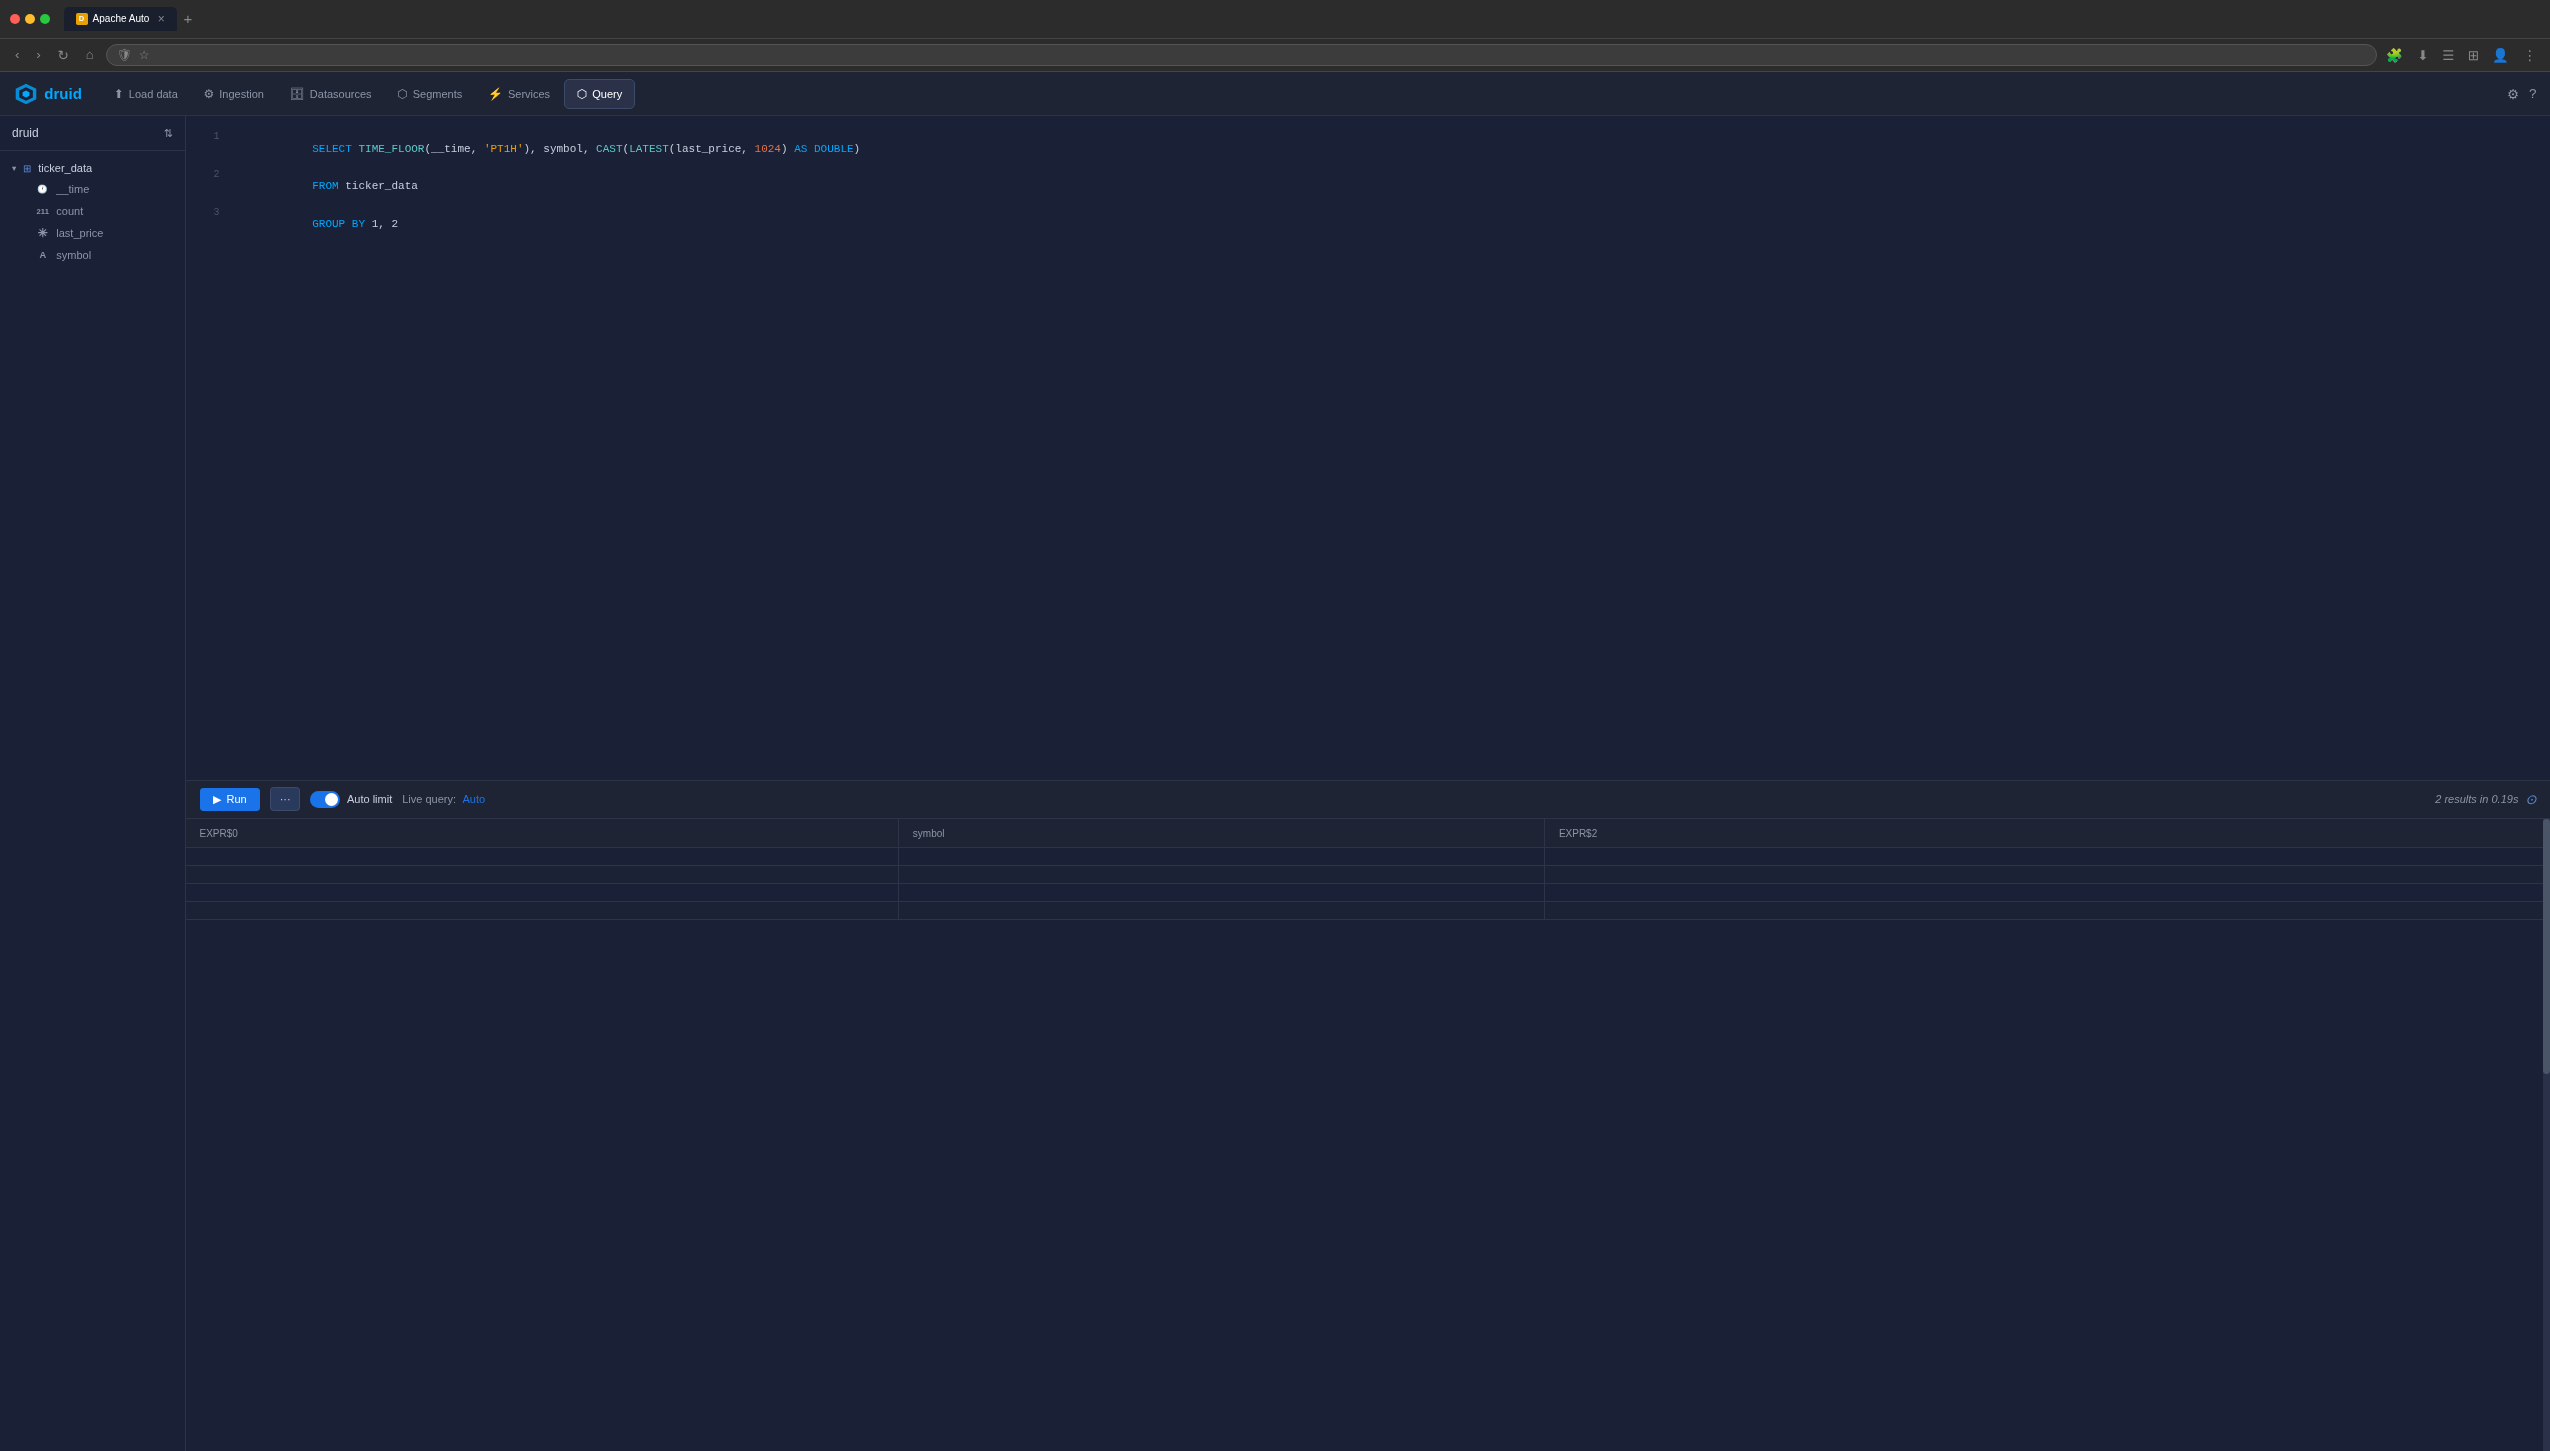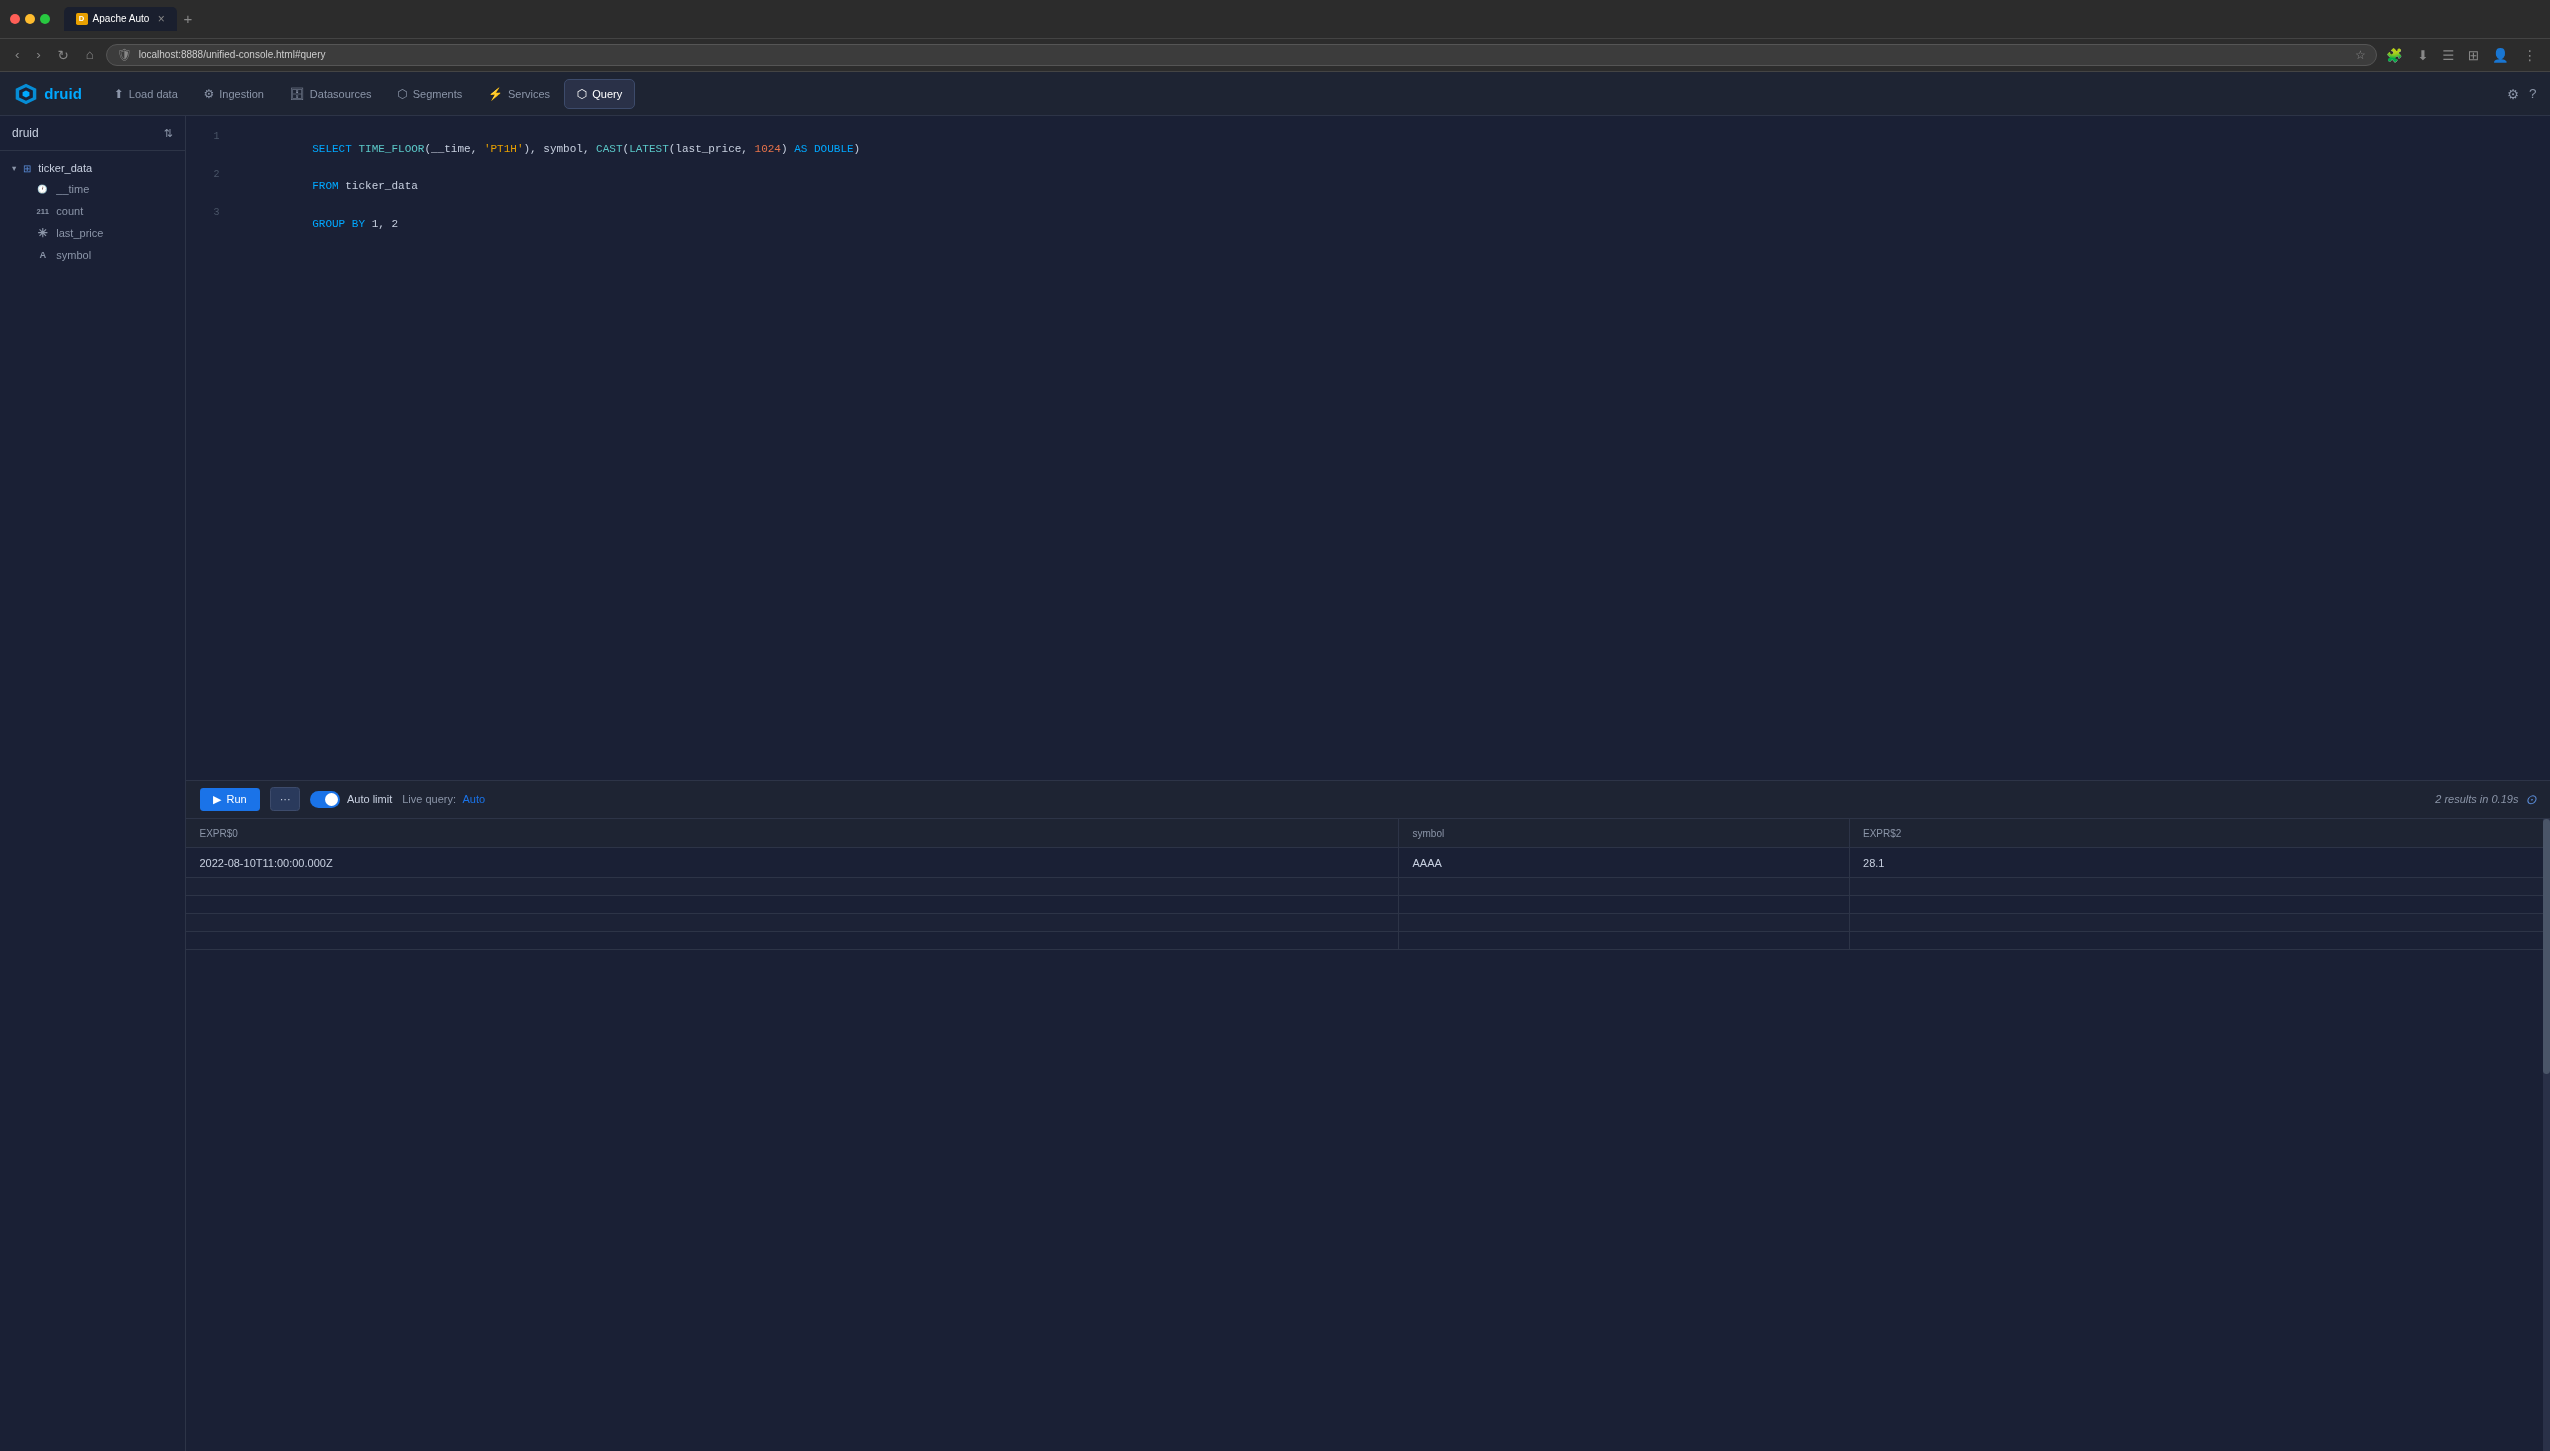--- a/index.html
+++ b/index.html
@@ -114,21 +114,20 @@
   </div>
 </div>
 
 <div class="browser-toolbar">
   <button class="nav-btn">‹</button>
   <button class="nav-btn">›</button>
   <button class="nav-btn">↻</button>
   <button class="nav-btn">⌂</button>
   <div class="address-bar">
     <span style="color:#888;font-size:12px;">🛡</span>
-    <span class="address-text">localhost:8888/unified-console.html#query</span>
     <span style="color:#888;font-size:12px;">☆</span>
   </div>
   <div class="toolbar-icons">
     <span class="toolbar-icon">🧩</span>
     <span class="toolbar-icon">⬇</span>
     <span class="toolbar-icon">☰</span>
     <span class="toolbar-icon">⊞</span>
     <span class="toolbar-icon">👤</span>
     <span class="toolbar-icon">⋮</span>
   </div>
@@ -264,26 +263,20 @@
           <thead>
             <tr>
               <th class="col-separator">EXPR$0</th>
               <th class="col-separator">symbol</th>
               <th>EXPR$2</th>
               <th></th>
             </tr>
           </thead>
           <tbody>
             <tr class="table-row">
-              <td class="col-separator">2022-08-10T11:00:00.000Z</td>
-              <td class="col-separator">AAAA</td>
-              <td>28.1</td>
-              <td></td>
-            </tr>
-            <tr class="table-row">
               <td class="col-separator"></td>
               <td class="col-separator"></td>
               <td></td>
               <td></td>
             </tr>
             <tr class="table-row">
               <td class="col-separator"></td>
               <td class="col-separator"></td>
               <td></td>
               <td></td>

